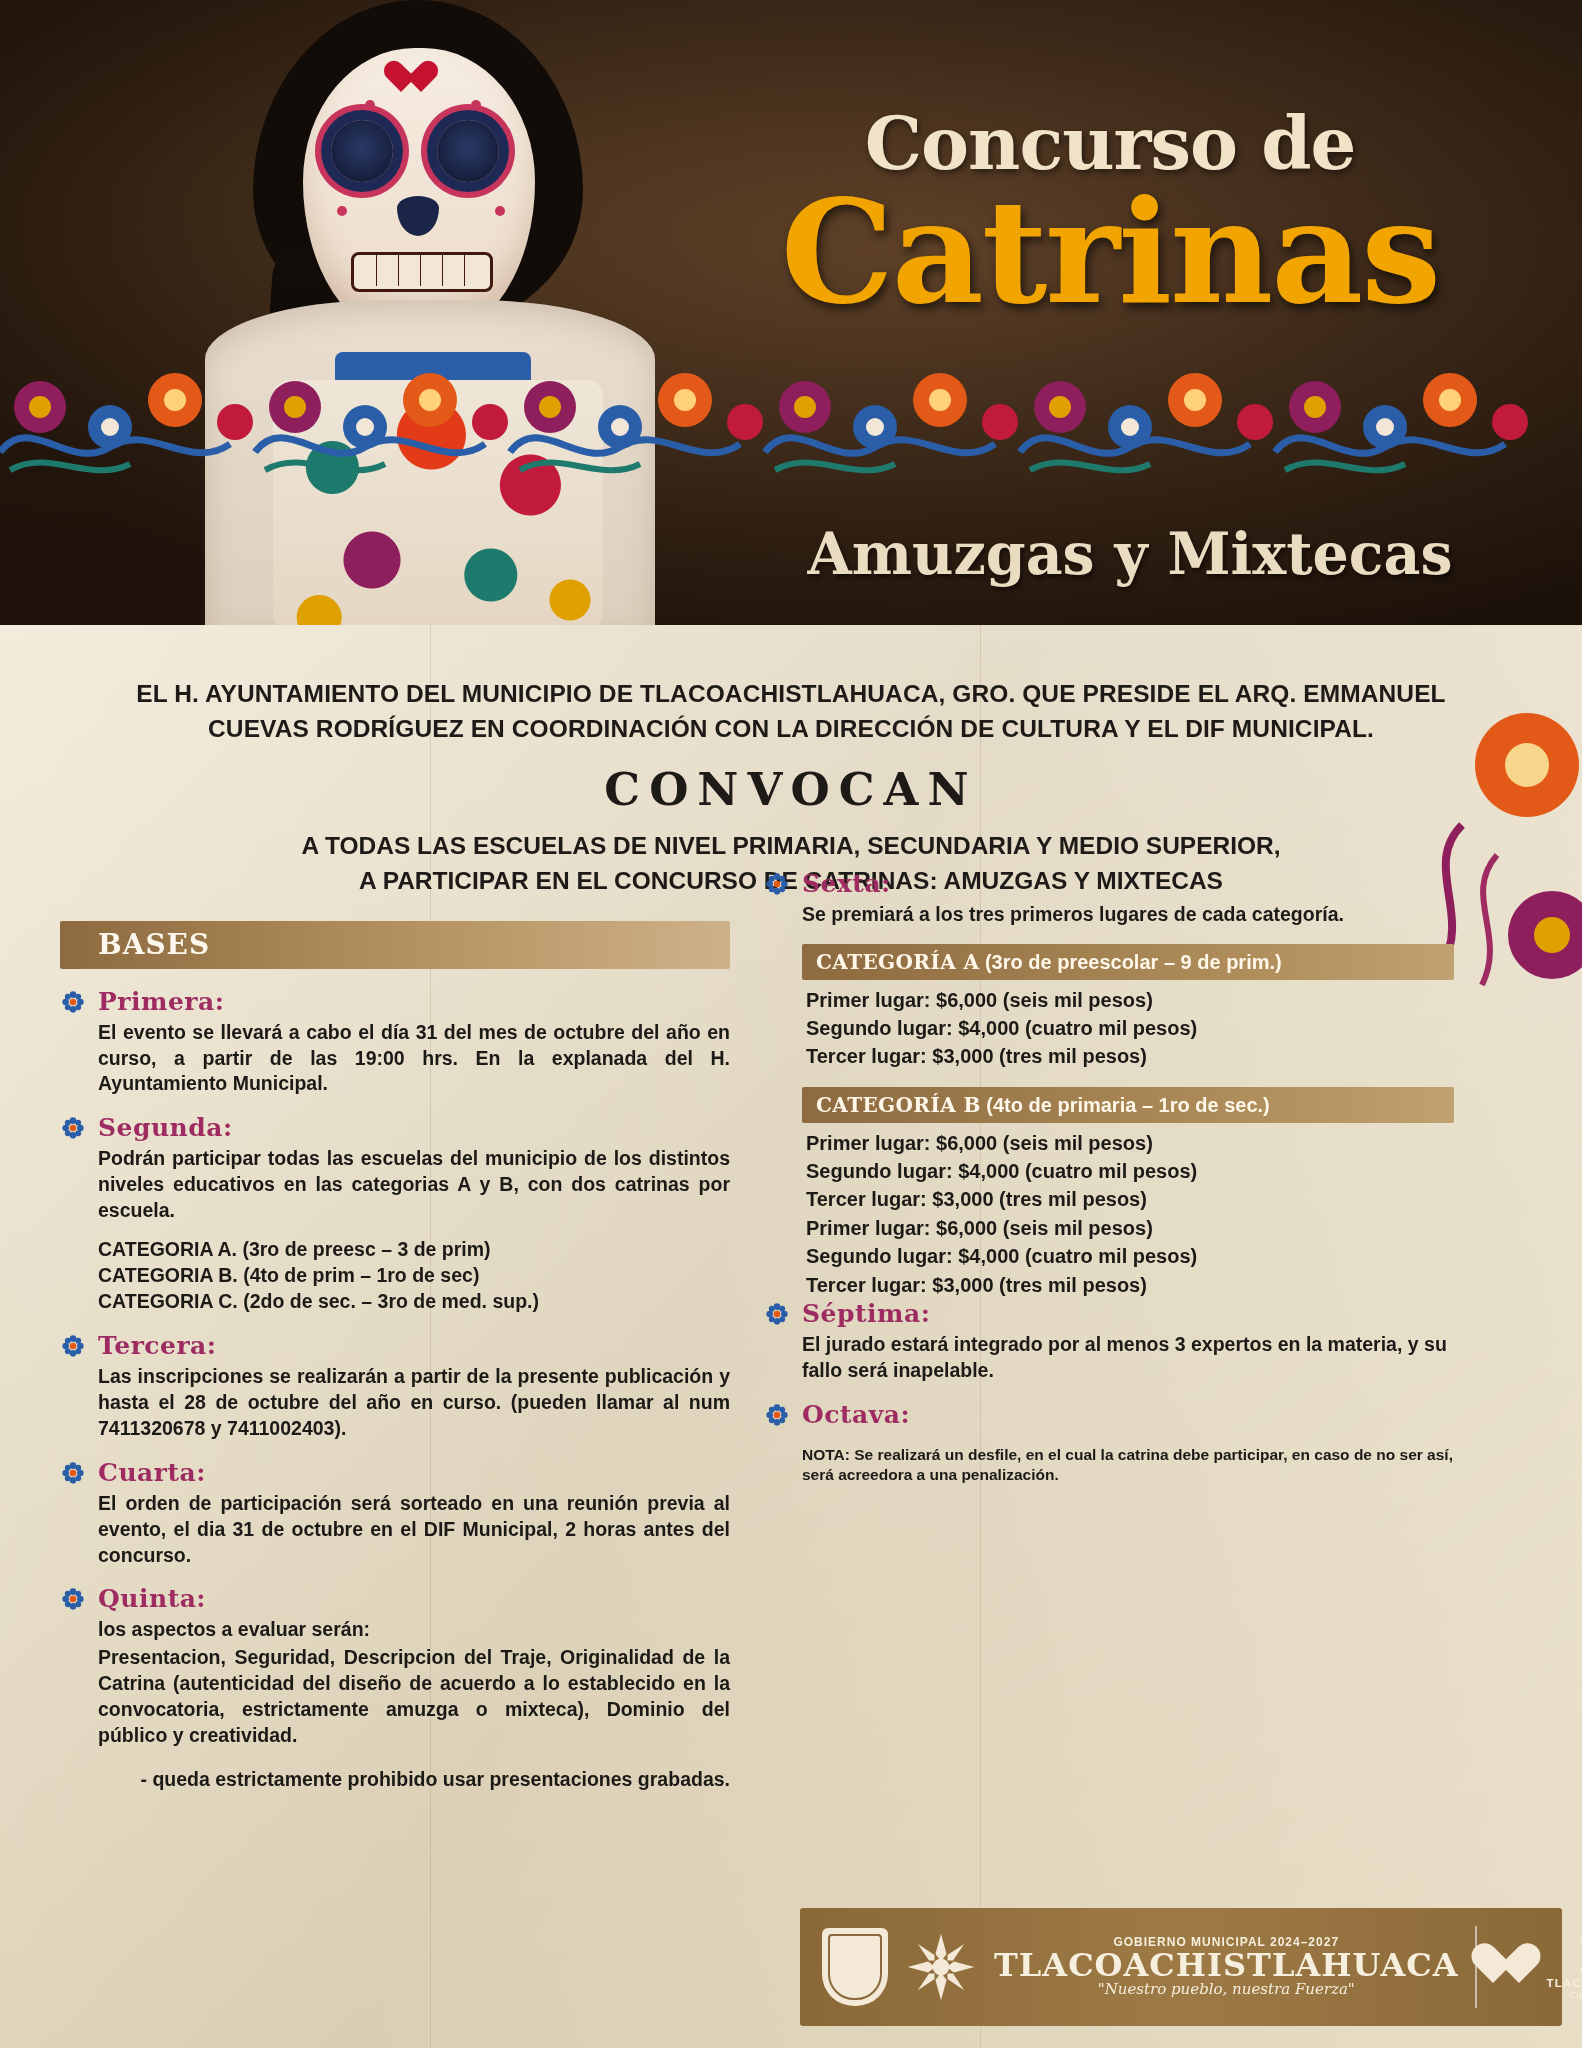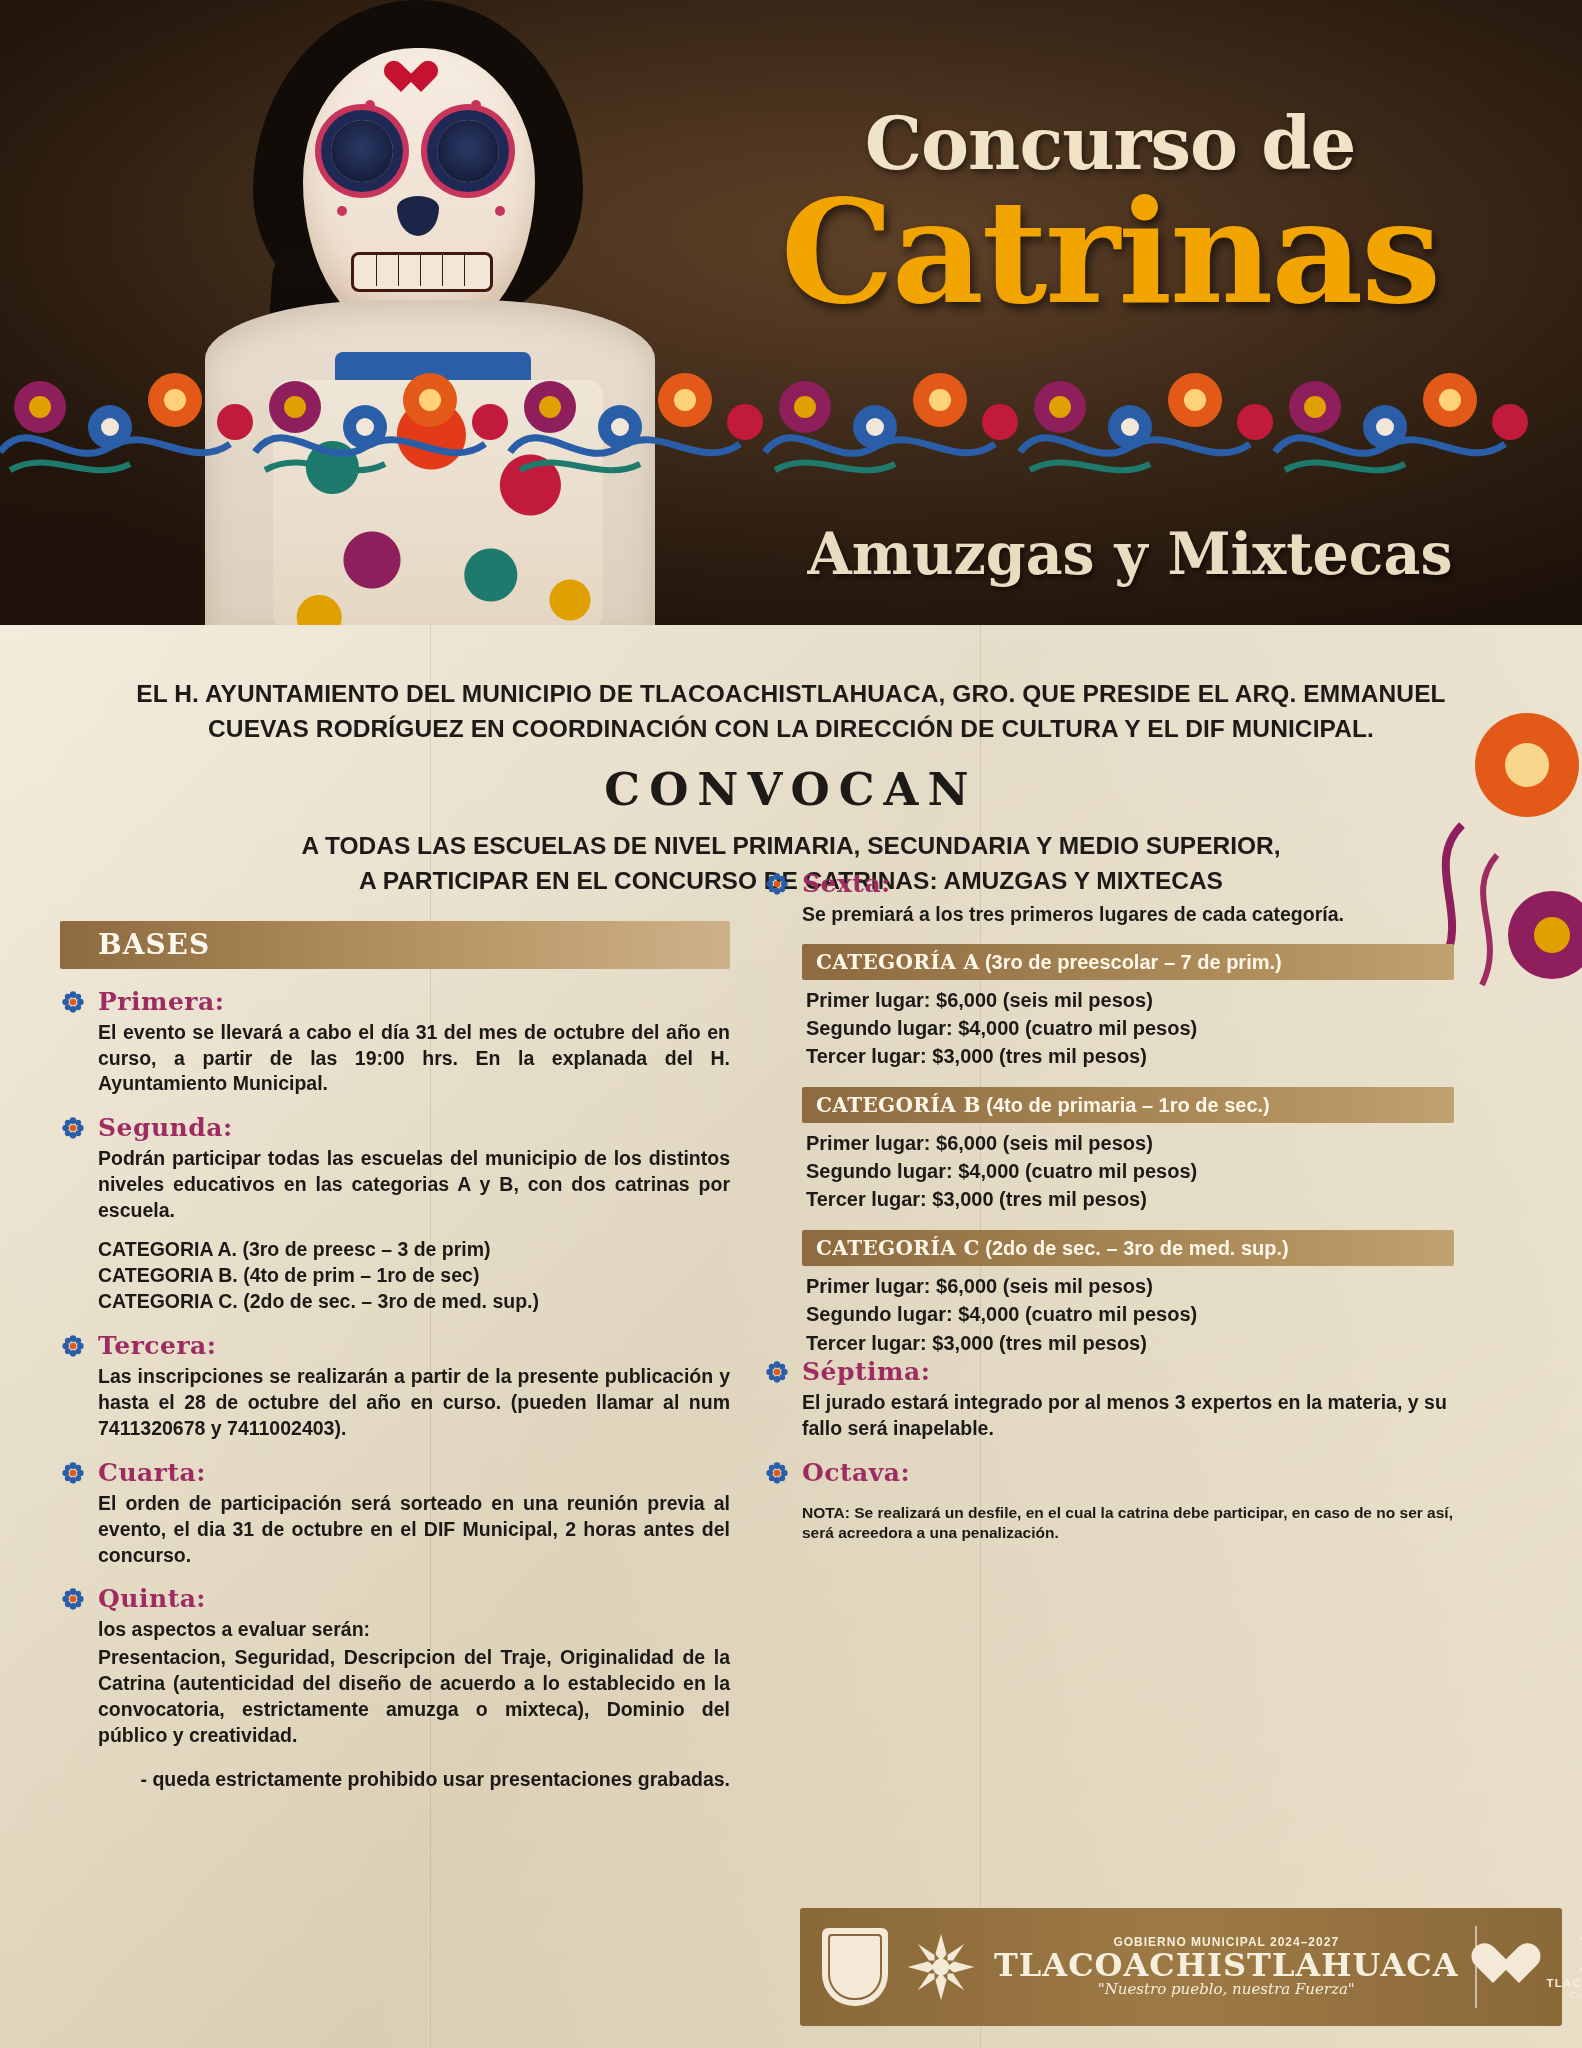--- a/index.html
+++ b/index.html
@@ -573,42 +573,38 @@
             </g>
           <circle cx="12" cy="12" r="3.6" fill="#e35a18"></circle>
         </svg>
         <h3>Sexta:</h3>
         <p style="text-align:left">Se premiará a los tres primeros lugares de cada categoría.</p>
       </div>
 
       <div style="padding-left:38px">
         <div class="cat-bar">
           <b>CATEGORÍA A</b>
-          <i>(3ro de preescolar – 7 de prim.)</i>
+          <i>(3ro de preescolar – 9 de prim.)</i>
         </div>
         <div class="prize">Primer lugar: $6,000 (seis mil pesos)</div>
         <div class="prize">Segundo lugar: $4,000 (cuatro mil pesos)</div>
         <div class="prize">Tercer lugar: $3,000 (tres mil pesos)</div>
       </div>
 
       <div style="padding-left:38px">
         <div class="cat-bar">
           <b>CATEGORÍA B</b>
           <i>(4to de primaria – 1ro de sec.)</i>
         </div>
         <div class="prize">Primer lugar: $6,000 (seis mil pesos)</div>
         <div class="prize">Segundo lugar: $4,000 (cuatro mil pesos)</div>
         <div class="prize">Tercer lugar: $3,000 (tres mil pesos)</div>
       </div>
 
       <div style="padding-left:38px">
-        <div class="cat-bar">
-          <b>CATEGORÍA C</b>
-          <i>(2do de sec. – 3ro de med. sup.)</i>
-        </div>
         <div class="prize">Primer lugar: $6,000 (seis mil pesos)</div>
         <div class="prize">Segundo lugar: $4,000 (cuatro mil pesos)</div>
         <div class="prize">Tercer lugar: $3,000 (tres mil pesos)</div>
       </div>
 
       <div class="item" style="">
         <svg class="flower" viewBox="0 0 24 24">
           <g fill="#2a5ea8">
               <circle cx="12" cy="4" r="3.6"></circle>
               <circle cx="12" cy="20" r="3.6"></circle>

